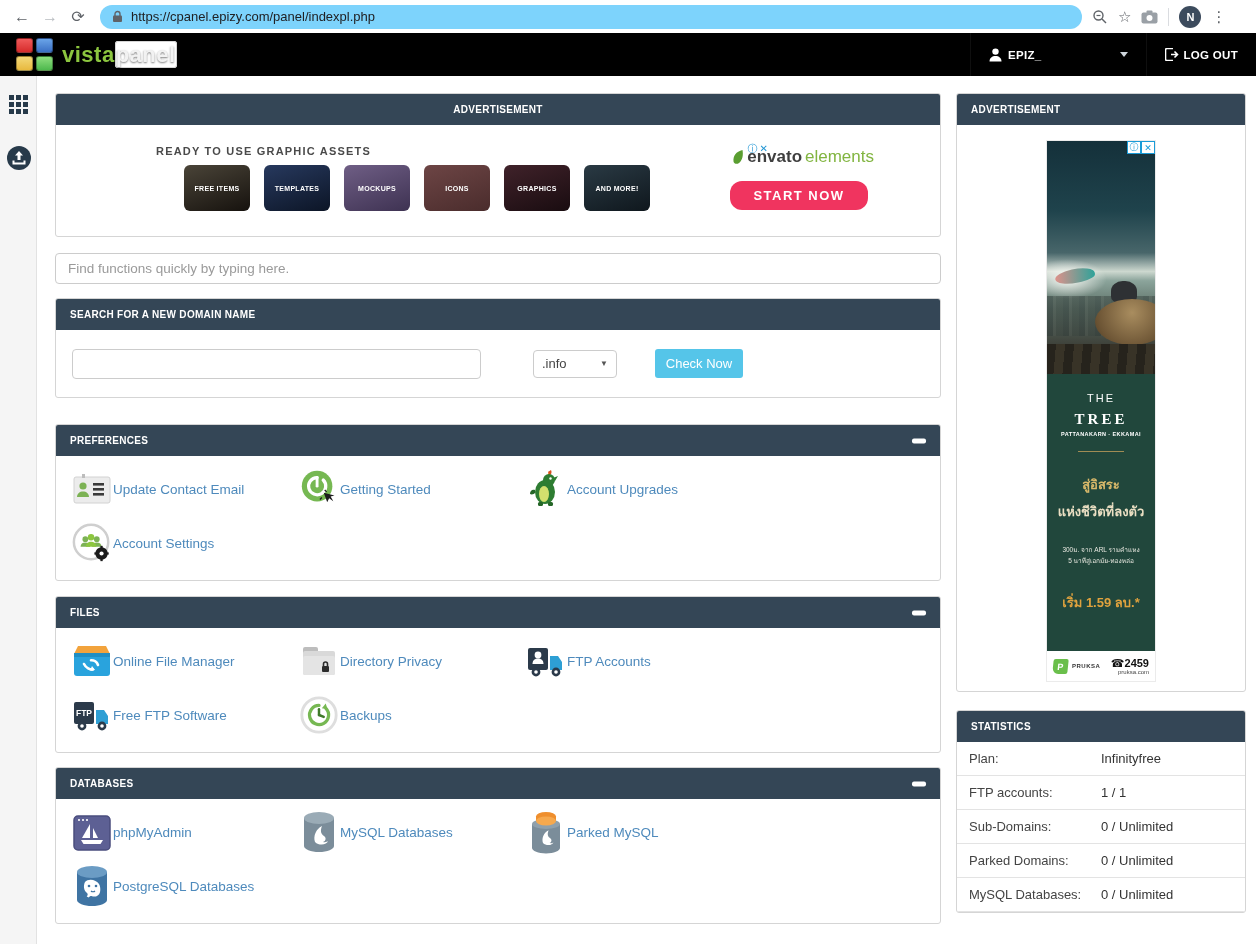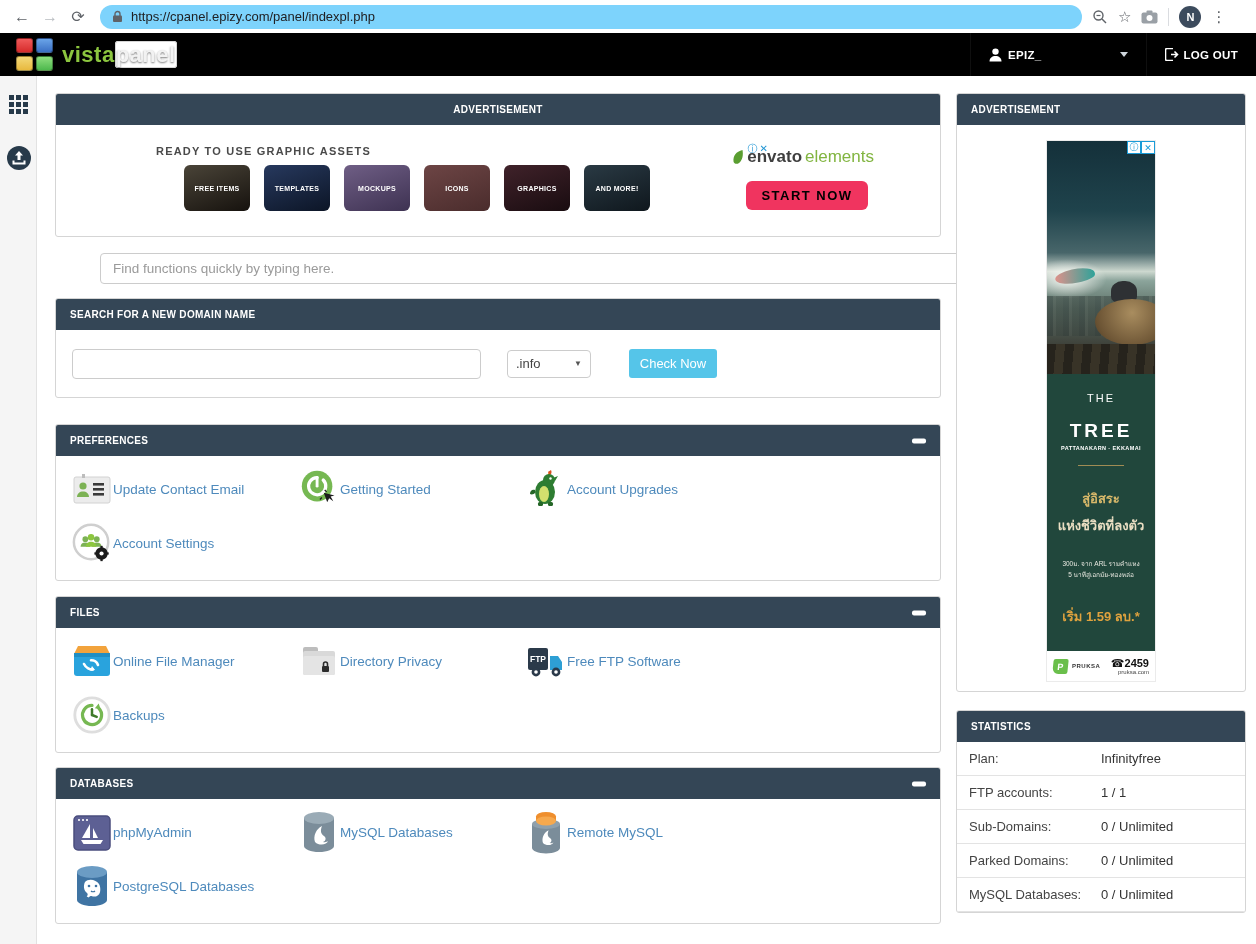--- a/index.html
+++ b/index.html
@@ -80,38 +80,38 @@
   .ad-tile:nth-child(1){ background:linear-gradient(160deg,#4a4438,#16120e); }
   .ad-tile:nth-child(2){ background:linear-gradient(160deg,#27395e,#0c1526); }
   .ad-tile:nth-child(3){ background:linear-gradient(160deg,#6f5e85,#3e3252); }
   .ad-tile:nth-child(4){ background:linear-gradient(160deg,#6d4545,#4a2c2c); }
   .ad-tile:nth-child(5){ background:linear-gradient(160deg,#40222a,#190c10); }
   .ad-tile:nth-child(6){ background:linear-gradient(160deg,#2a3a44,#0f171d); }
   .envato-logo { position:absolute; right:14px; top:2px; display:flex; align-items:center;
     gap:3px; cursor:pointer; }
   .envato-word { font-size:17px; font-weight:bold; color:#3f3f3f; }
   .elements-word { font-size:17px; color:#82b541; }
-  .start-now { position:absolute; right:20px; top:36px; width:122px; height:29px;
-    background:#f0345f; color:#000000; border:none; border-radius:6px; font-size:13px;
+  .start-now { position:absolute; right:20px; top:36px; width:138px; height:29px;
+    background:#f0345f; color:#ffffff; border:none; border-radius:12px; font-size:13px;
     font-weight:bold; letter-spacing:1.5px; cursor:pointer;
     font-family:"Liberation Sans",sans-serif; }
   .adchoices { position:absolute; right:120px; top:-2px; display:flex; gap:2px; }
   .adchoices span { color:#2196d4; font-size:10px; line-height:12px; cursor:pointer; }
 
   
   .quick-find { margin-top:16px; width:886px; height:31px; border:1px solid #ccc; border-radius:4px;
-    padding:4px 12px; font-size:13.5px; color:#0c4a6e; font-family:"Liberation Sans",sans-serif;margin-left:45px; }
+    padding:4px 12px; font-size:13.5px; color:#0c4a6e; font-family:"Liberation Sans",sans-serif; }
   .quick-find::placeholder { color:#9a9a9a; }
 
   
   .domain-panel { margin-top:14px; }
   .domain-body { height:67px; display:flex; align-items:center; padding-left:16px; }
   .domain-input { width:409px; height:30px; border:1px solid #ccc; border-radius:4px;
     padding:0 10px; font-size:13px; font-family:"Liberation Sans",sans-serif; }
-  .tld-select { margin-left:26px; width:84px; height:28px; border:1px solid #ccc; border-radius:4px;
+  .tld-select { margin-left:52px; width:84px; height:28px; border:1px solid #ccc; border-radius:4px;
     background:#fff; font-size:13px; color:#444; padding:0 8px; display:flex; align-items:center;
     justify-content:space-between; cursor:pointer; }
   .tld-caret { color:#555; font-size:8px; }
   .check-now { margin-left:38px; width:88px; height:29px; background:#55c5e9; color:#fff;
     border:none; border-radius:3px; font-size:13px; cursor:pointer;
     font-family:"Liberation Sans",sans-serif; }
 
   
   .section-panel { margin-top:15px; }
   .section-panel.pref { margin-top:26px; }
@@ -139,21 +139,21 @@
     border-radius:50%; background:radial-gradient(circle at 50% 30%, #a98d5f, #6d5535 70%, #4a3a22); }
   .photo .person { position:absolute; right:18px; top:140px; width:26px; height:22px;
     border-radius:45% 45% 30% 30%; background:#2e3134; }
   .photo .city { position:absolute; left:0; bottom:38px; width:100%; height:40px; opacity:.5;
     background:repeating-linear-gradient(90deg,#2f3a38 0 6px,#4a544e 6px 9px,#39443f 9px 16px); }
   .photo .deck { position:absolute; left:0; bottom:0; width:100%; height:30px;
     background:repeating-linear-gradient(95deg,#26231c 0 9px,#383327 9px 18px); }
   .vert-ad .green { height:277px; background:#21473c; color:#fff; text-align:center;
     padding-top:18px; }
   .gr-the { font-size:11px; letter-spacing:2px; }
-  .gr-tree { font-size:19px; font-weight:bold; letter-spacing:3px; margin-top:16px; }
+  .gr-tree { font-size:15px; font-weight:bold; letter-spacing:3px; margin-top:7px;font-family:Liberation Serif, serif; }
   .gr-sub { font-size:5.5px; font-weight:bold; letter-spacing:.4px; margin-top:3px; }
   .gr-div { width:46px; height:1px; background:#a08c54; margin:14px auto 0; }
   .gr-thai1 { margin-top:22px; font-size:13px; color:#d9b96a; font-weight:bold; }
   .gr-thai2 { margin-top:6px; font-size:13px; color:#ece0c4; font-weight:bold; }
   .gr-small { margin-top:22px; font-size:6.5px; color:#e8e8e0; line-height:1.7; }
   .gr-price { margin-top:26px; font-size:13px; color:#dfa23e; font-weight:bold; }
   .vert-ad .strip { height:30px; background:#fff; display:flex; align-items:center;
     padding:0 6px; gap:4px; }
   .pruksa-logo { width:15px; height:15px; background:#6abf4b; border-radius:2px 2px 2px 6px;
     display:flex; align-items:center; justify-content:center; color:#fff; font-size:9px;
@@ -423,20 +423,35 @@
             <rect x="24" y="26" width="7" height="6" rx="1" fill="#2b2b2b"></rect>
             <path d="M25.5 26v-2a2 2 0 0 1 4 0v2" fill="none" stroke="#2b2b2b" stroke-width="1.6"></path>
           </svg>
         </span>
         <span class="feature-label">Directory Privacy</span>
       </a>
       <a class="feature-item">
         <span class="ficon">
           <svg width="42" height="42" viewBox="0 0 42 42">
             <rect x="3" y="8" width="20" height="22" rx="2" fill="#2b3a4a"></rect>
+            <circle cx="13" cy="15" r="3.4" fill="#fff"></circle>
+            <path d="M7.5 24c0-3.6 2.6-5.4 5.5-5.4s5.5 1.8 5.5 5.4z" fill="#fff"></path>
+            <path d="M25 16h8l4 6v8h-12z" fill="#2e9fd4"></path>
+            <circle cx="11" cy="32" r="4.4" fill="#2b3a4a"></circle>
+              <circle cx="11" cy="32" r="1.8" fill="#fff"></circle>
+            <circle cx="31" cy="32" r="4.4" fill="#2b3a4a"></circle>
+              <circle cx="31" cy="32" r="1.8" fill="#fff"></circle>
+          </svg>
+        </span>
+        <span class="feature-label">FTP Accounts</span>
+      </a>
+      <a class="feature-item">
+        <span class="ficon">
+          <svg width="42" height="42" viewBox="0 0 42 42">
+            <rect x="3" y="8" width="20" height="22" rx="2" fill="#2b3a4a"></rect>
             <text x="13" y="22" text-anchor="middle" font-family="Liberation Sans, sans-serif" font-size="8.5" font-weight="bold" fill="#fff">FTP</text>
             <path d="M25 16h8l4 6v8h-12z" fill="#2e9fd4"></path>
             <circle cx="11" cy="32" r="4.4" fill="#2b3a4a"></circle>
               <circle cx="11" cy="32" r="1.8" fill="#fff"></circle>
             <circle cx="31" cy="32" r="4.4" fill="#2b3a4a"></circle>
               <circle cx="31" cy="32" r="1.8" fill="#fff"></circle>
           </svg>
         </span>
         <span class="feature-label">Free FTP Software</span>
       </a>
@@ -493,21 +508,21 @@
         <span class="ficon">
           <svg width="36" height="44" viewBox="0 0 36 44">
             <path d="M4 14v24c0 3 6.3 5.4 14 5.4S32 41 32 38V14z" fill="#7b8d9a"></path>
             <ellipse cx="18" cy="14" rx="14" ry="5" fill="#8fa0ac"></ellipse>
             <ellipse cx="18" cy="6.5" rx="10" ry="4.5" fill="#ef8f2e"></ellipse>
             <rect x="8" y="6" width="20" height="5" fill="#ef8f2e"></rect>
             <ellipse cx="18" cy="11" rx="10" ry="4.5" fill="#f6a94e"></ellipse>
             <path d="M15 33c-1.6-4.8.8-10.4 5.6-12.8-1.6 4-0.8 6.4 1.6 8 2 1.4 1.6 4-0.8 4.8 1.6.4 3.2 0 4-.8-.8 3.2-7.2 4-10.4.8z" fill="#fff"></path>
           </svg>
         </span>
-        <span class="feature-label">Remote MySQL</span>
+        <span class="feature-label">Parked MySQL</span>
       </a>
       <a class="feature-item">
         <span class="ficon">
           <svg width="36" height="44" viewBox="0 0 36 44">
             <path d="M3 8v28c0 3.3 6.7 6 15 6s15-2.7 15-6V8z" fill="#3f74a3"></path>
             <ellipse cx="18" cy="8" rx="15" ry="6" fill="#6b9cc4"></ellipse>
             <path d="M11 18c-2 4-1 9 2 11 1 .7 1 2-.3 3.4l2 1.2c1.4-1.6 2.4-1.8 3.3-1.4 3 1.2 7-0.2 8-4 .7-2.7.3-6-1-8.2-2.6-4.4-10.6-6-14-2z" fill="#fff"></path>
             <circle cx="15" cy="22" r="1.3" fill="#3f74a3"></circle>
             <circle cx="22" cy="22" r="1.3" fill="#3f74a3"></circle>
             <path d="M17 27c1 1 3 1 4 0" stroke="#3f74a3" stroke-width="1.2" fill="none"></path>

